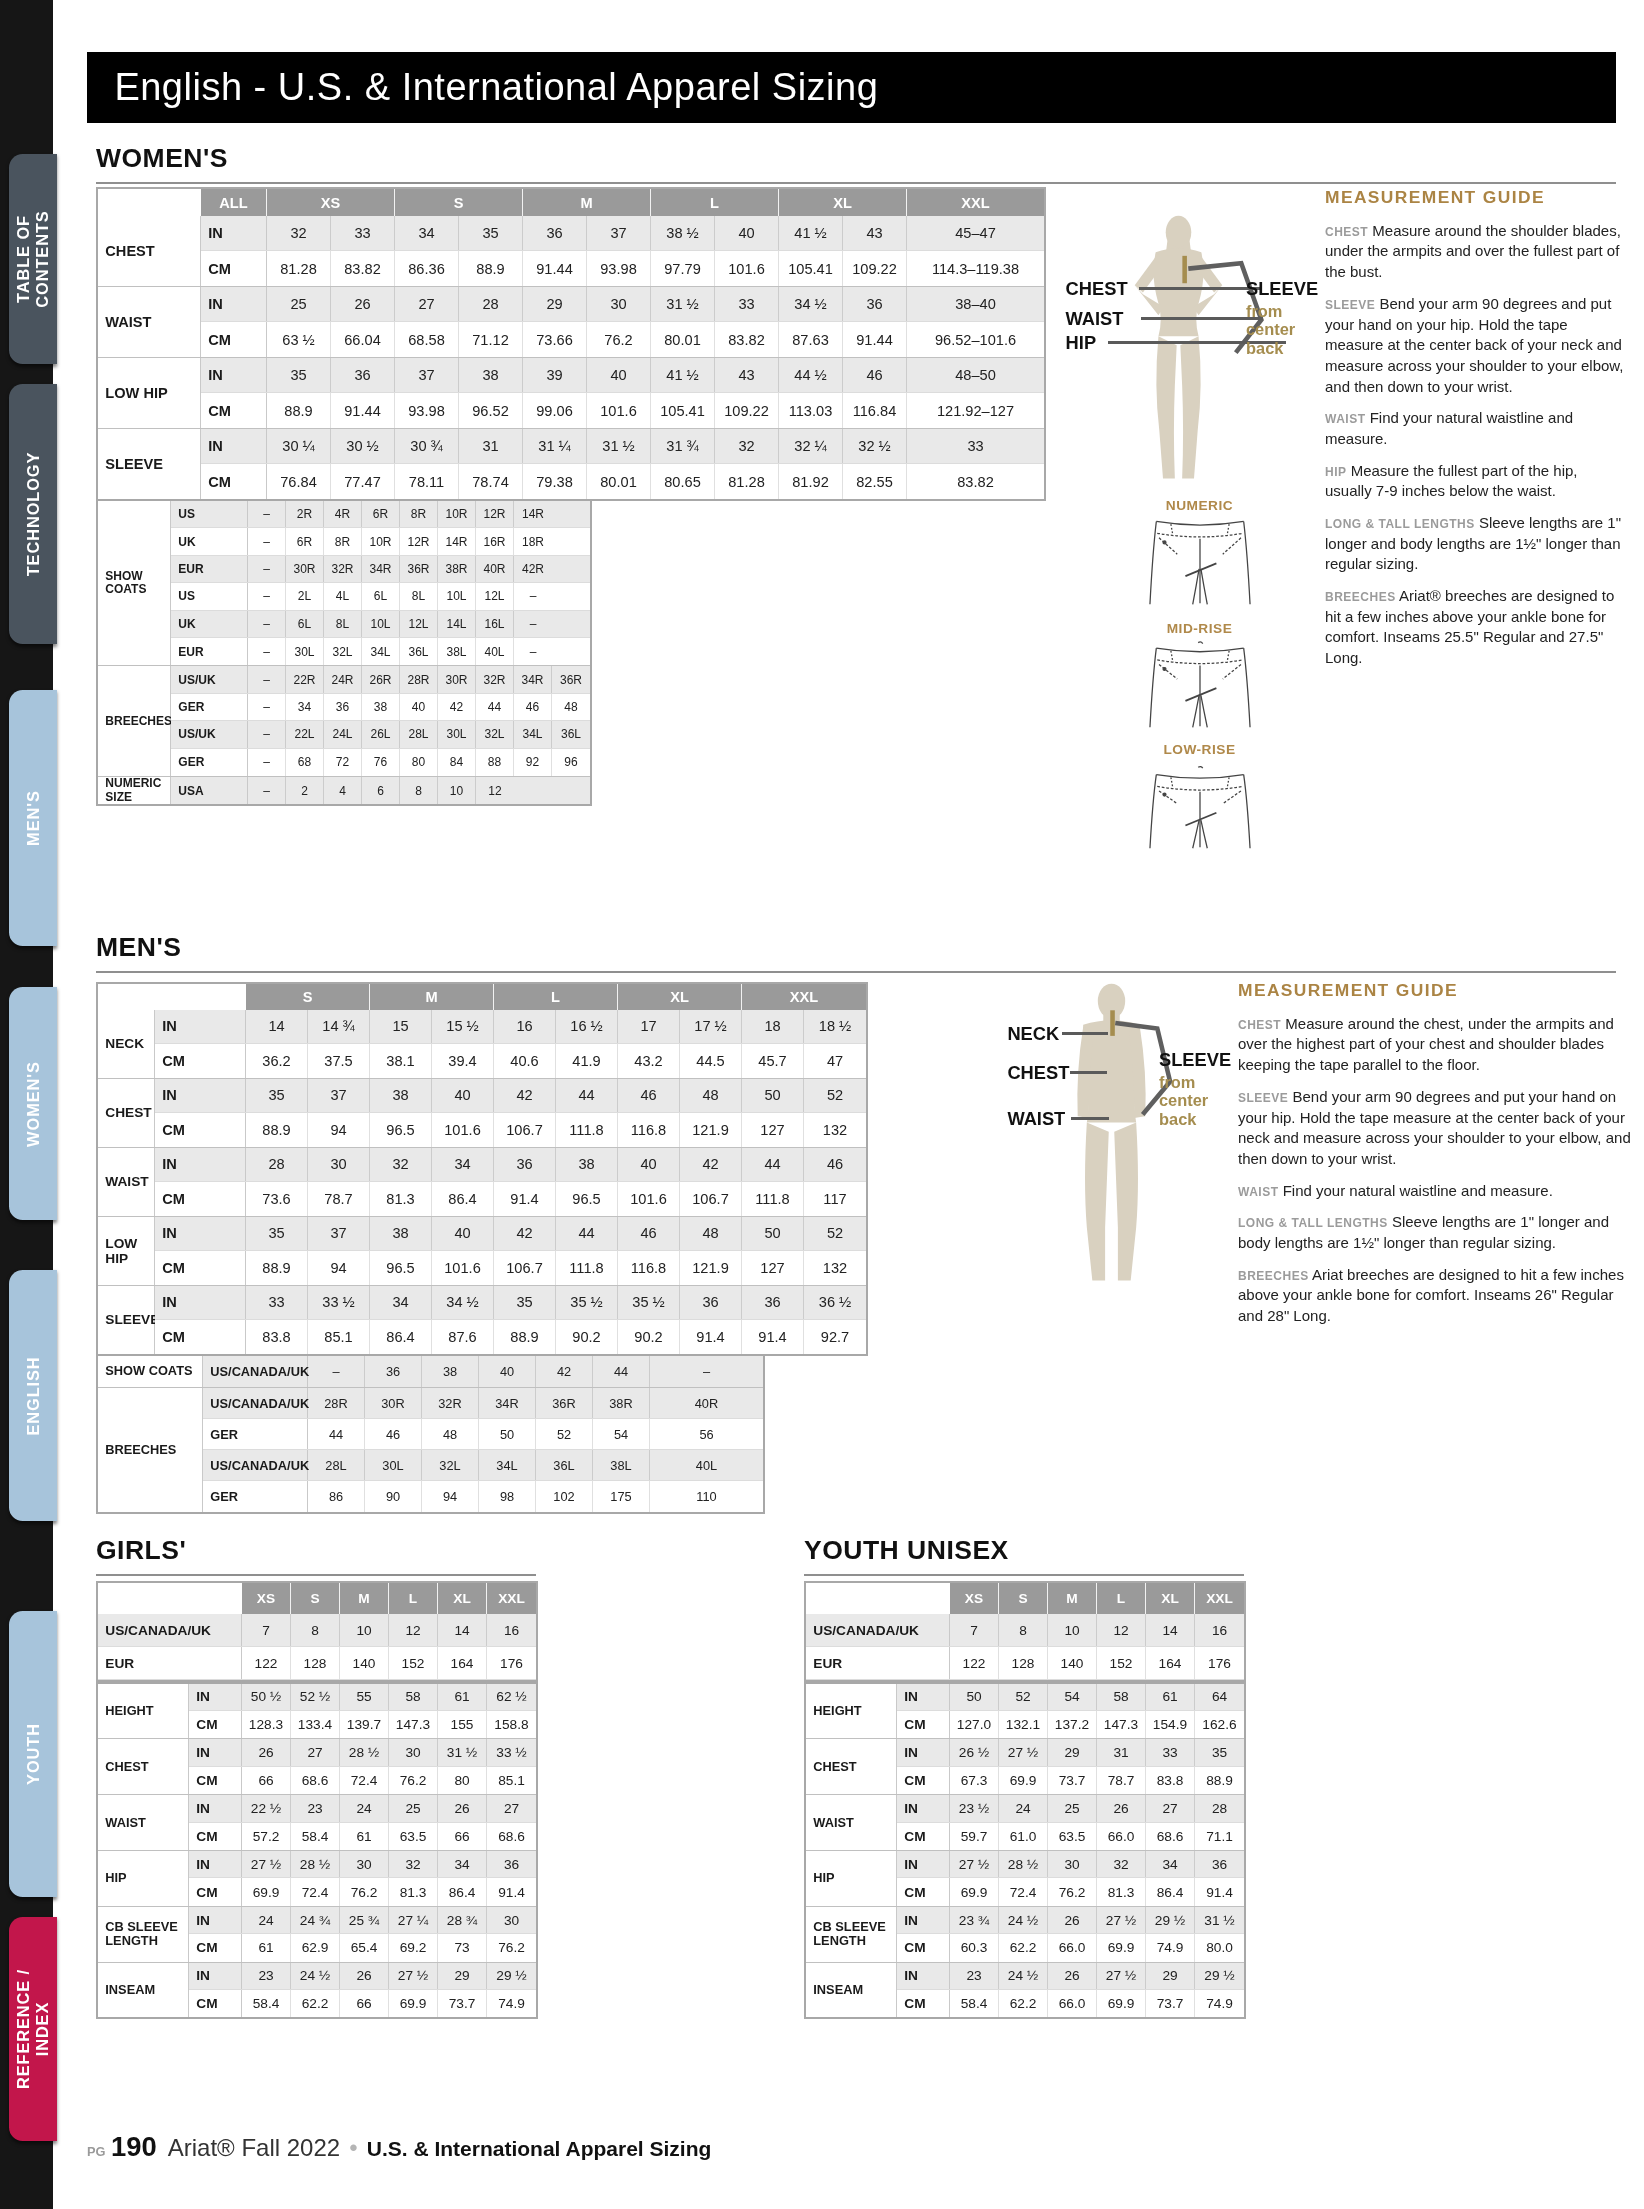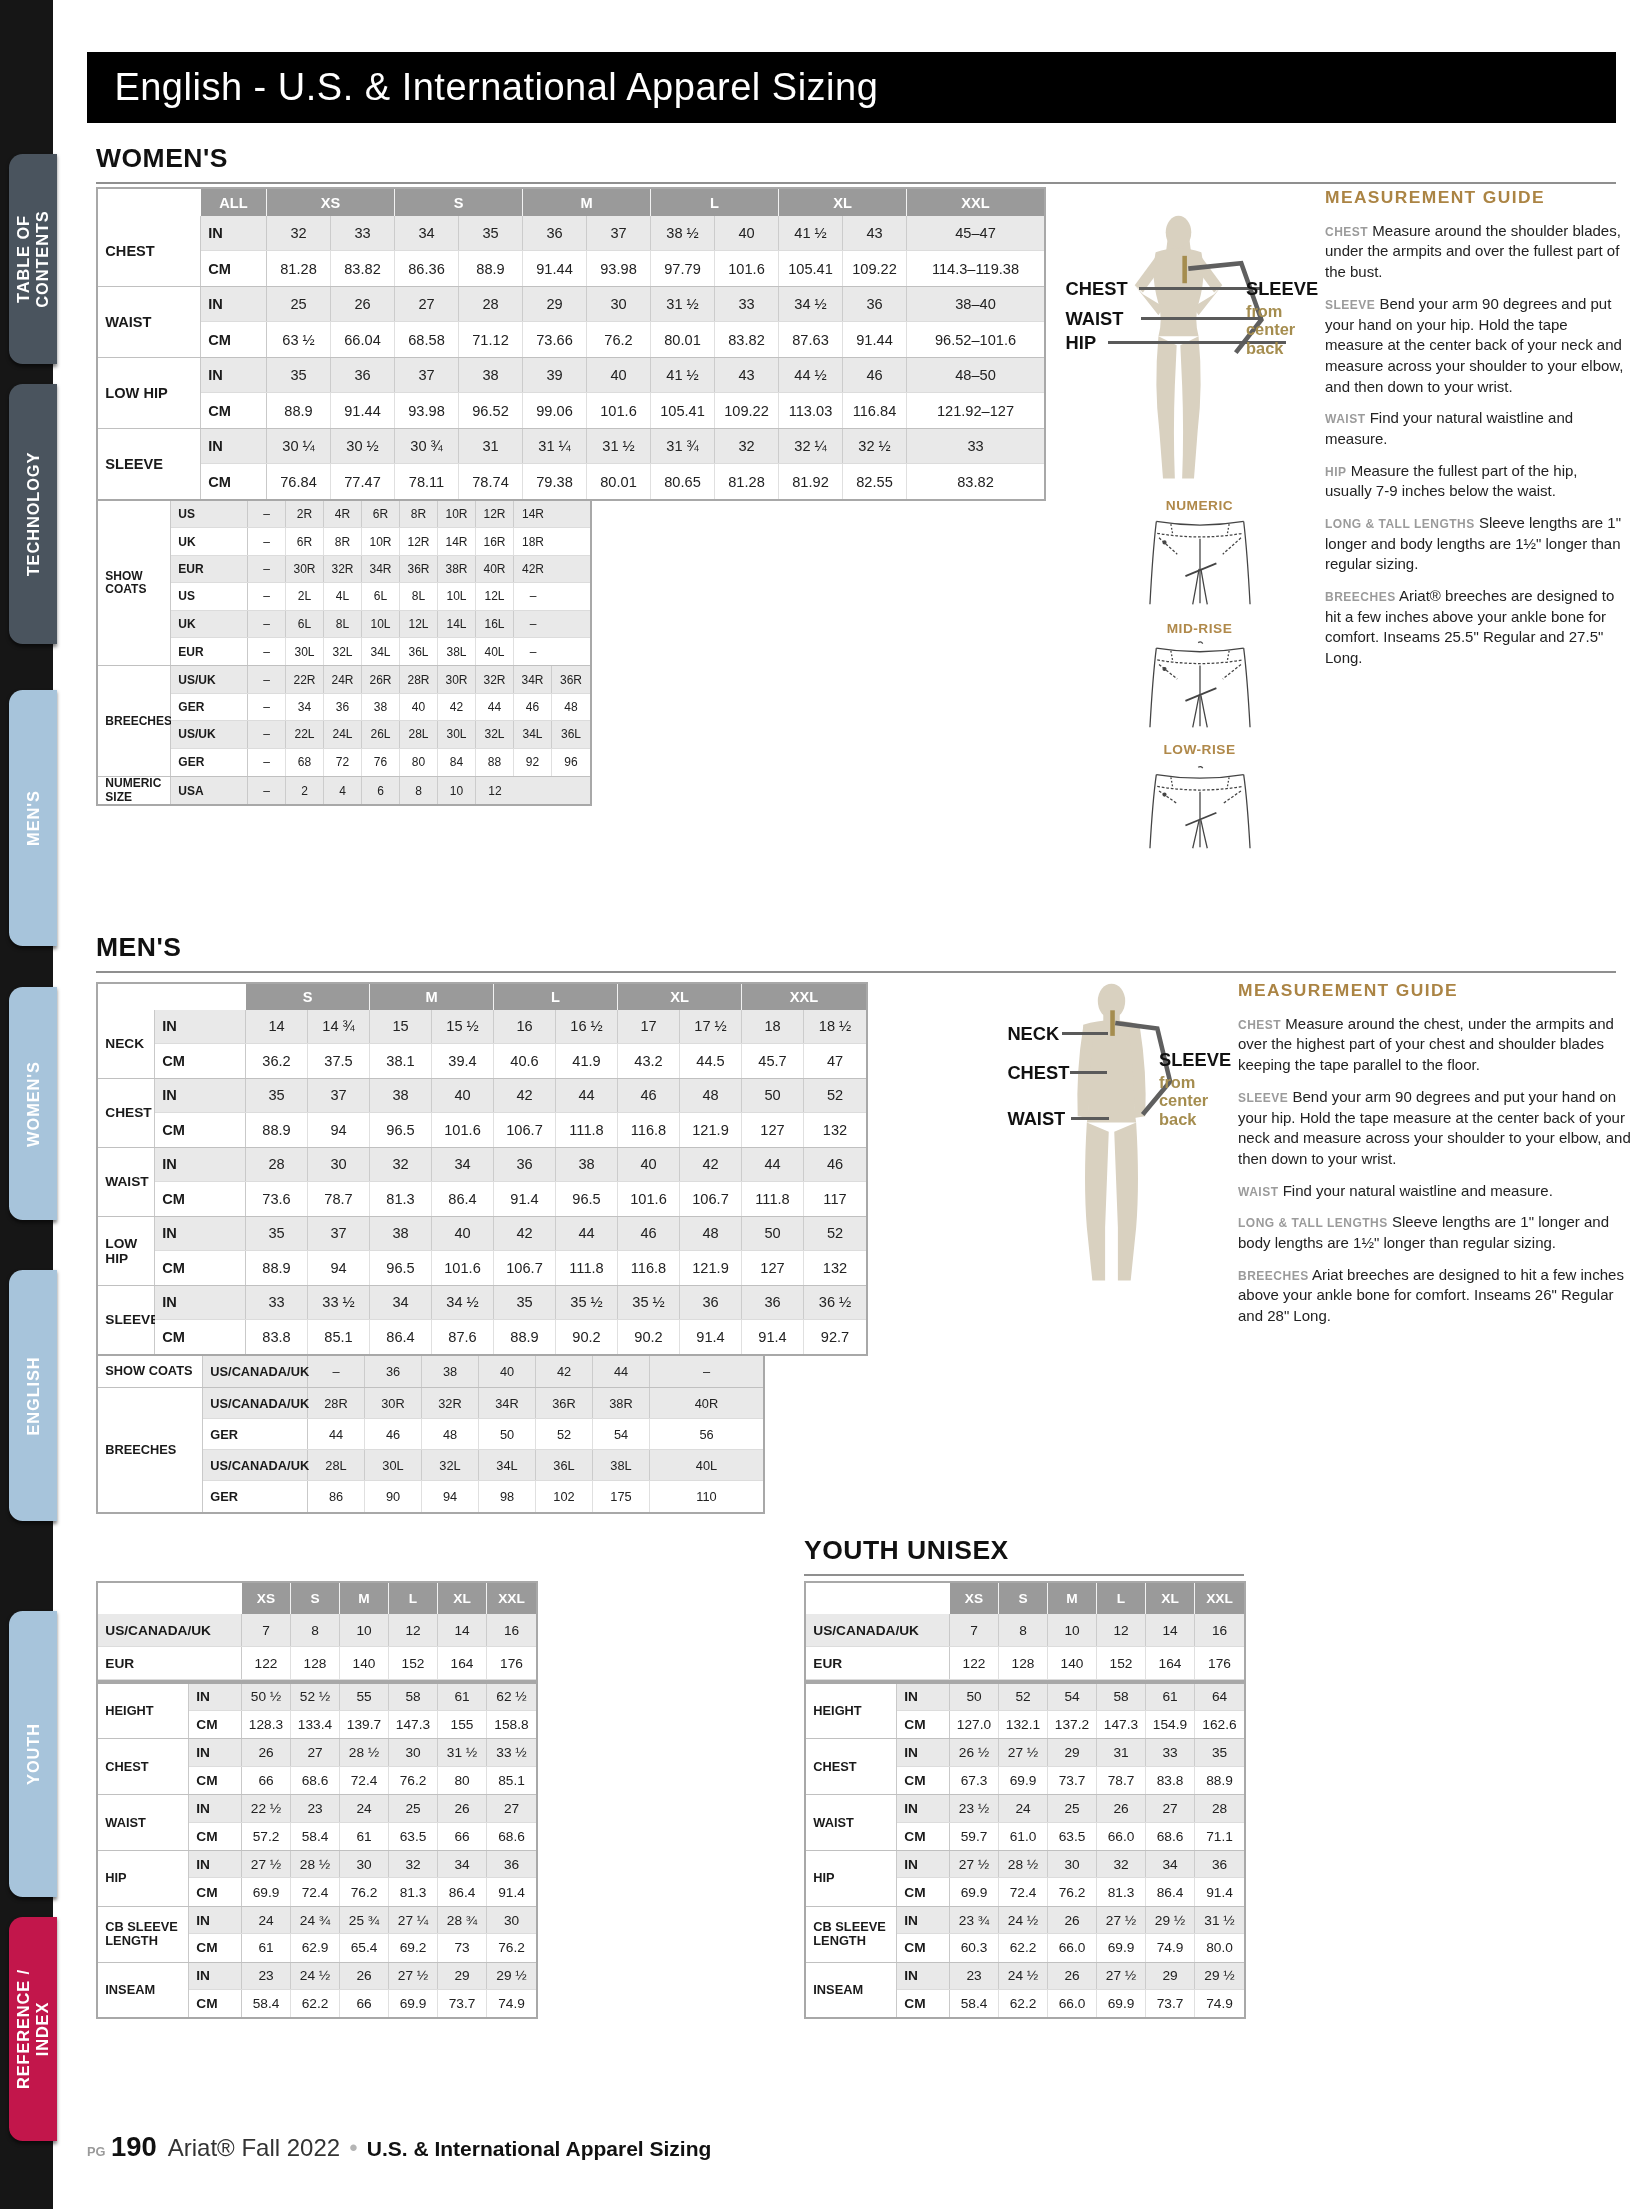--- a/index.html
+++ b/index.html
@@ -762,20 +762,21 @@
     <div class="guide-title">MEASUREMENT GUIDE</div>
     <div id="mens-guide-items">
         <p><span class="term">CHEST</span> Measure around the chest, under the armpits and over the highest part of your chest and shoulder blades keeping the tape parallel to the floor.</p>
         <p><span class="term">SLEEVE</span> Bend your arm 90 degrees and put your hand on your hip. Hold the tape measure at the center back of your neck and measure across your shoulder to your elbow, and then down to your wrist.</p>
         <p><span class="term">WAIST</span> Find your natural waistline and measure.</p>
         <p><span class="term">LONG &amp; TALL LENGTHS</span> Sleeve lengths are 1" longer and body lengths are 1½" longer than regular sizing.</p>
         <p><span class="term">BREECHES</span> Ariat breeches are designed to hit a few inches above your ankle bone for comfort. Inseams 26" Regular and 28" Long.</p>
       </div>
   </div>
 
+  <div class="sec-head" style="left:96px;top:1535px;width:440px">GIRLS'</div>
   <div class="tbl kids-tbl" id="girls-table" style="left:96px;top:1581px">
       <div class="trow">
         <div class="hspacer" style="width: 144px; height: 31px;"></div>
         <div class="hcell" style="width: 49px; height: 31px;">XS</div>
         <div class="hcell" style="width: 49px; height: 31px;">S</div>
         <div class="hcell" style="width: 49px; height: 31px;">M</div>
         <div class="hcell" style="width: 49px; height: 31px;">L</div>
         <div class="hcell" style="width: 49px; height: 31px;">XL</div>
         <div class="hcell" style="width: 49px; height: 31px;">XXL</div>
       </div>

